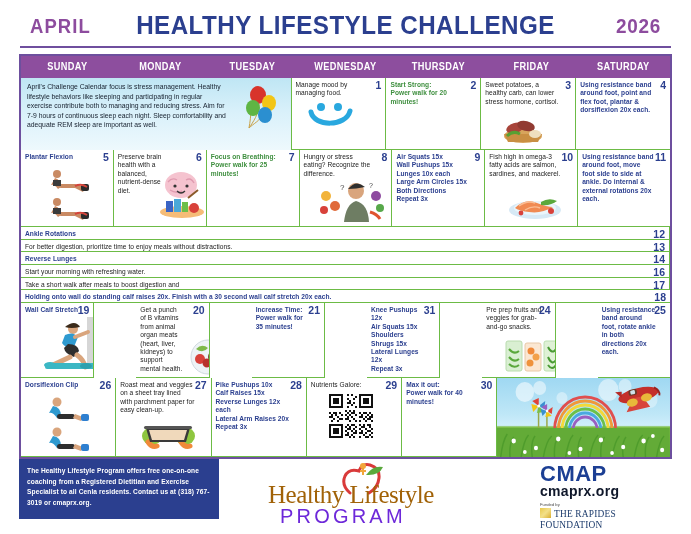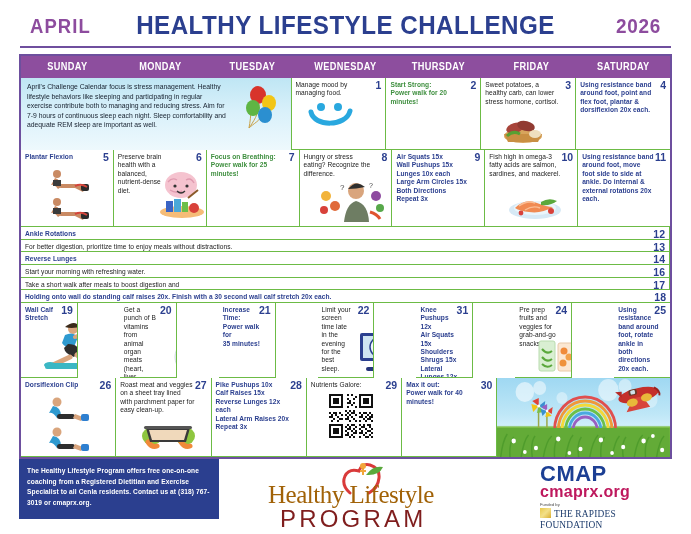--- a/index.html
+++ b/index.html
@@ -114,27 +114,27 @@
     padding:7px 8px;
   }
   .footbox p{margin:0;font-size:6.6px;line-height:10.6px;font-weight:bold;letter-spacing:0.1px;}
 
   .hlogo{position:absolute;left:258px;top:4px;width:210px;height:62px;}
   .hl-1{
     position:absolute;left:10px;top:18px;font-size:25px;color:#a16207;
     font-family:"Liberation Serif", serif;letter-spacing:-0.5px;
   }
   .hl-2{
-    position:absolute;left:22px;top:42px;font-size:24px;color:#7f1d1d;
+    position:absolute;left:22px;top:42px;font-size:20px;color:#6d28d9;
     letter-spacing:3.2px;font-weight:normal;
   }
 
   .clogo{position:absolute;left:540px;top:4px;width:140px;height:62px;}
   .cm-1{font-size:22px;font-weight:bold;color:#1c3f94;letter-spacing:0.5px;line-height:22px;}
-  .cm-2{font-size:16px;font-weight:bold;color:#be185d;letter-spacing:0.3px;line-height:13px;}
+  .cm-2{font-size:14px;font-weight:bold;color:#0f172a;letter-spacing:0.3px;line-height:13px;}
   .cm-3{font-size:4.2px;color:#4a4a4a;margin-top:4px;line-height:5px;}
   .cm-4{
     font-size:9.4px;color:#1b3a6b;font-family:"Liberation Serif", serif;
     letter-spacing:0.2px;line-height:11px;margin-top:1px;
   }
   .cm-swatch{
     display:inline-block;width:11px;height:10px;margin-right:3px;
     vertical-align:-1px;
     background:linear-gradient(135deg,#e8c84a 0%,#f3e08a 50%,#d9ad2f 100%);
   }
@@ -421,32 +421,20 @@
             <ellipse cx="30" cy="22" rx="8" ry="7" fill="#7d4a2e"></ellipse>
             <ellipse cx="29" cy="30" rx="6" ry="5" fill="#8f5636"></ellipse>
             <path d="M28 12 q5 -3 8 1" stroke="#5a9a3a" stroke-width="2" fill="none"></path>
           </svg>
         </div>
         <div class="cell">
           <span class="num">21</span>
           <div class="txt blue" style="white-space:pre-line">Increase Time:
 Power walk for
 35 minutes!</div>
-        </div>
-        <div class="cell">
-          <span class="num">22</span>
-          <div class="txt" style="width:62%">Limit your screen time late in the evening for the best sleep.</div>
-          <svg class="art" style="left:38px;top:26px;width:52px;height:46px" viewBox="0 0 52 46">
-            <rect x="4" y="4" width="40" height="28" rx="2" fill="#2b3f8f"></rect>
-            <rect x="7" y="7" width="34" height="22" fill="#cfe4f2"></rect>
-            <circle cx="24" cy="18" r="10" fill="#eef6fb" stroke="#2b3f8f" stroke-width="1.5"></circle>
-            <path d="M24 18 v-6 M24 18 l5 3" stroke="#2b3f8f" stroke-width="1.6" stroke-linecap="round"></path>
-            <rect x="20" y="32" width="8" height="6" fill="#26357a"></rect>
-            <rect x="10" y="38" width="28" height="4" rx="2" fill="#26357a"></rect>
-          </svg>
         </div>
         <div class="cell">
           <span class="num">31</span>
           <div class="txt blue" style="white-space:pre-line">Knee Pushups 12x
 Air Squats 15x
 Shoulders Shrugs 15x
 Lateral Lunges 12x
 Repeat 3x</div>
         </div>
         <div class="cell">

